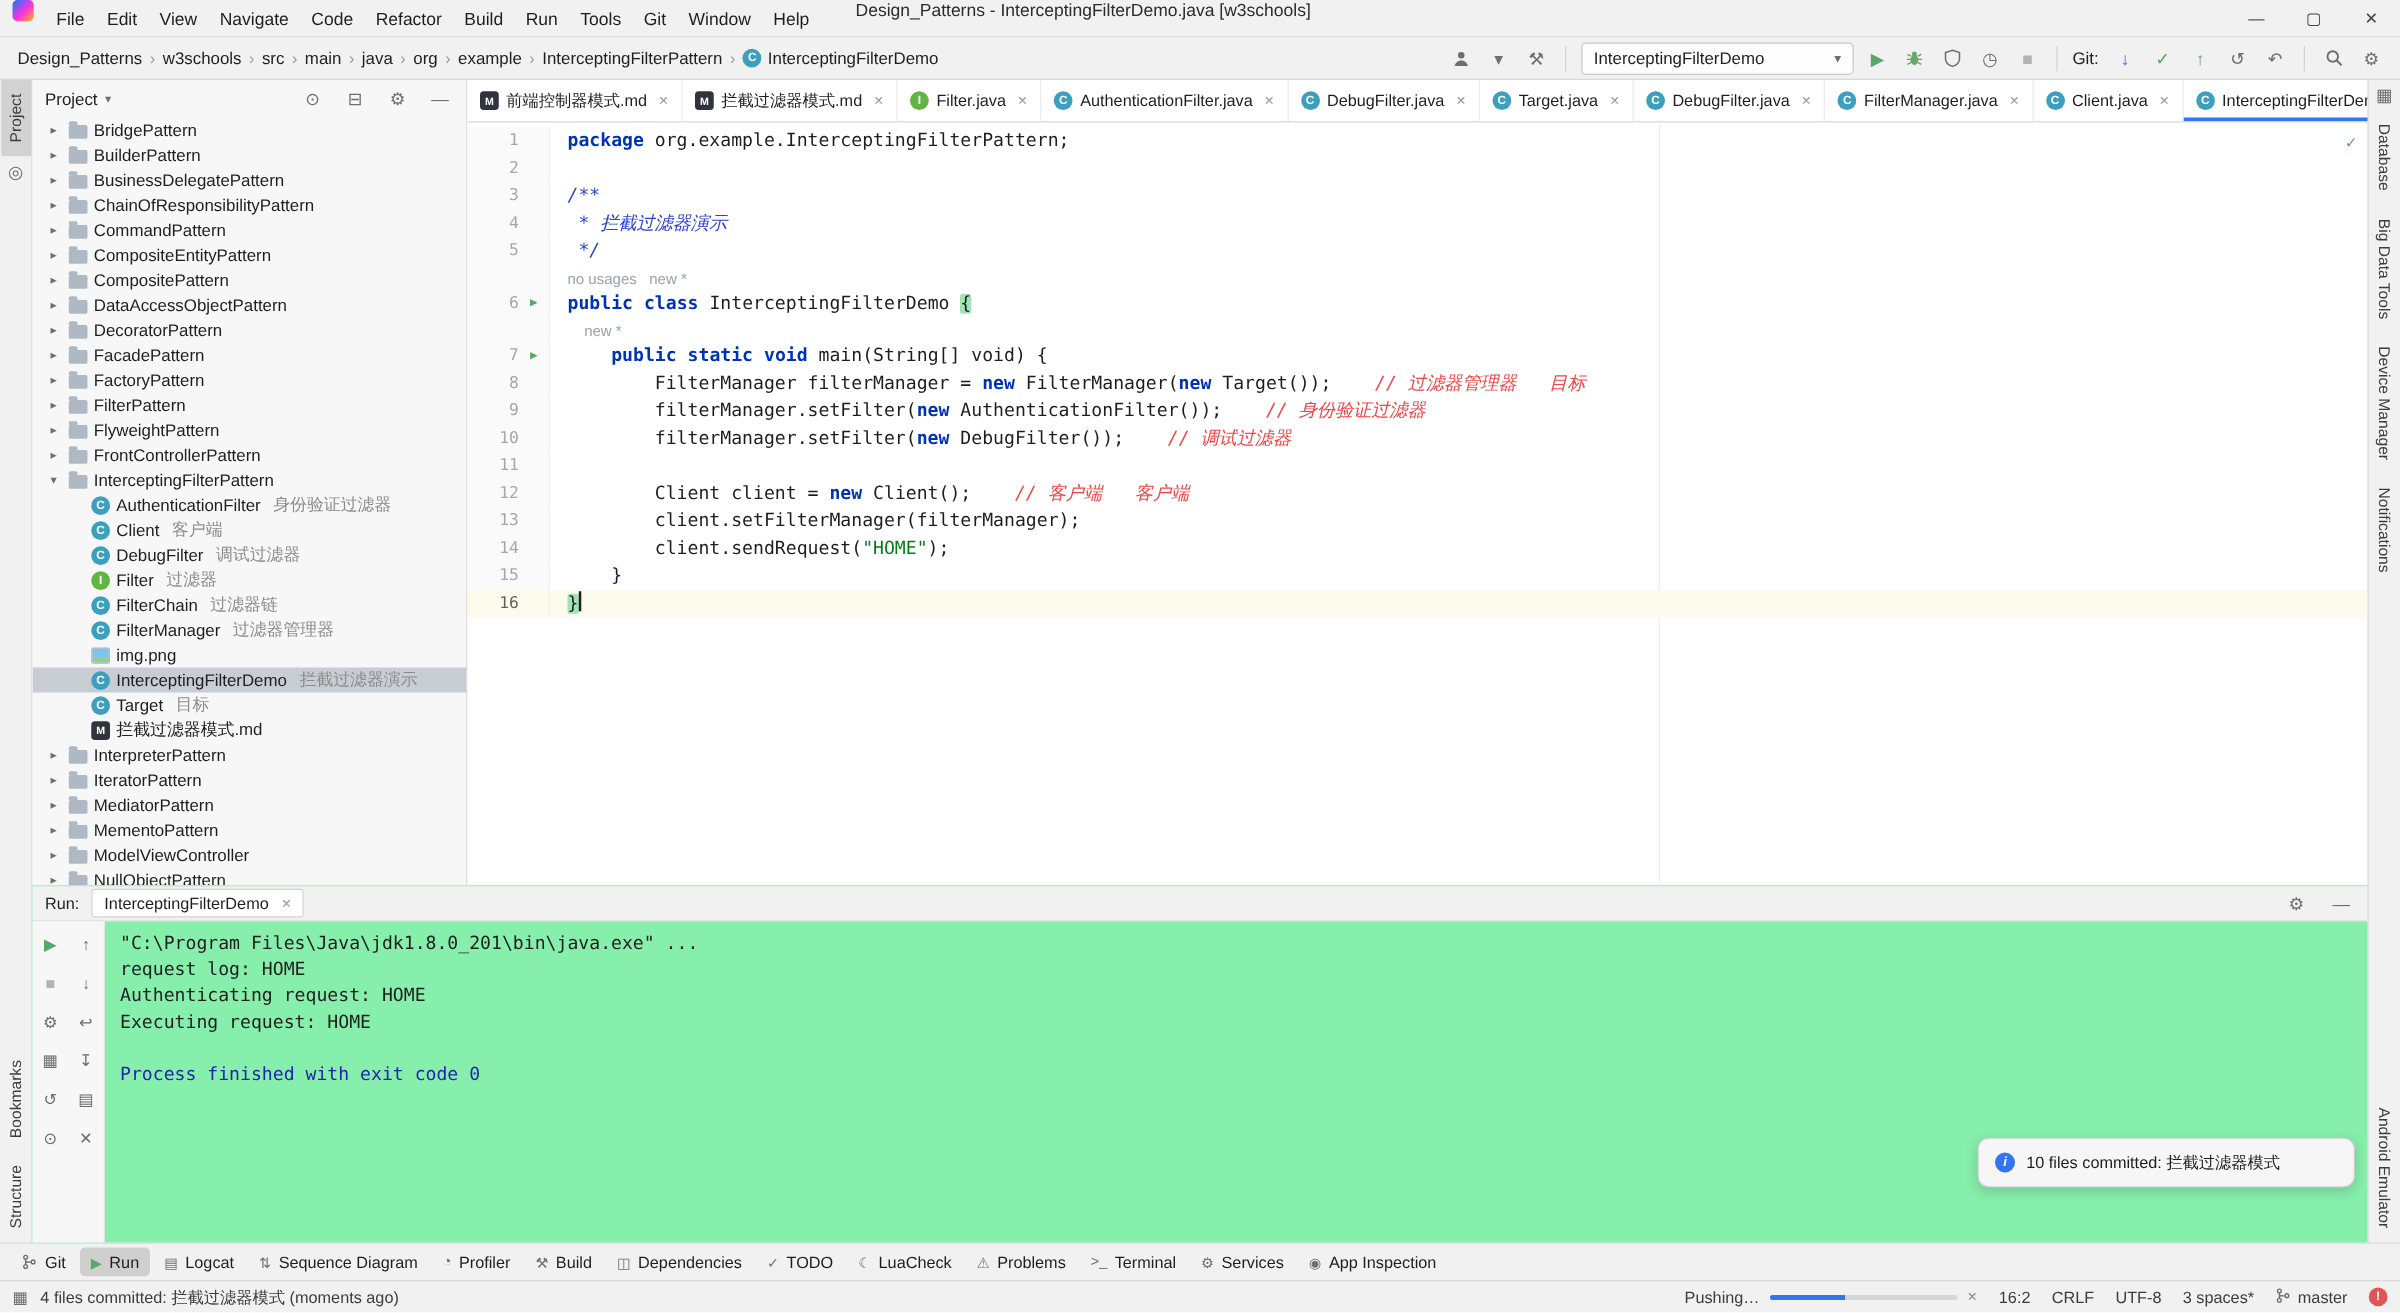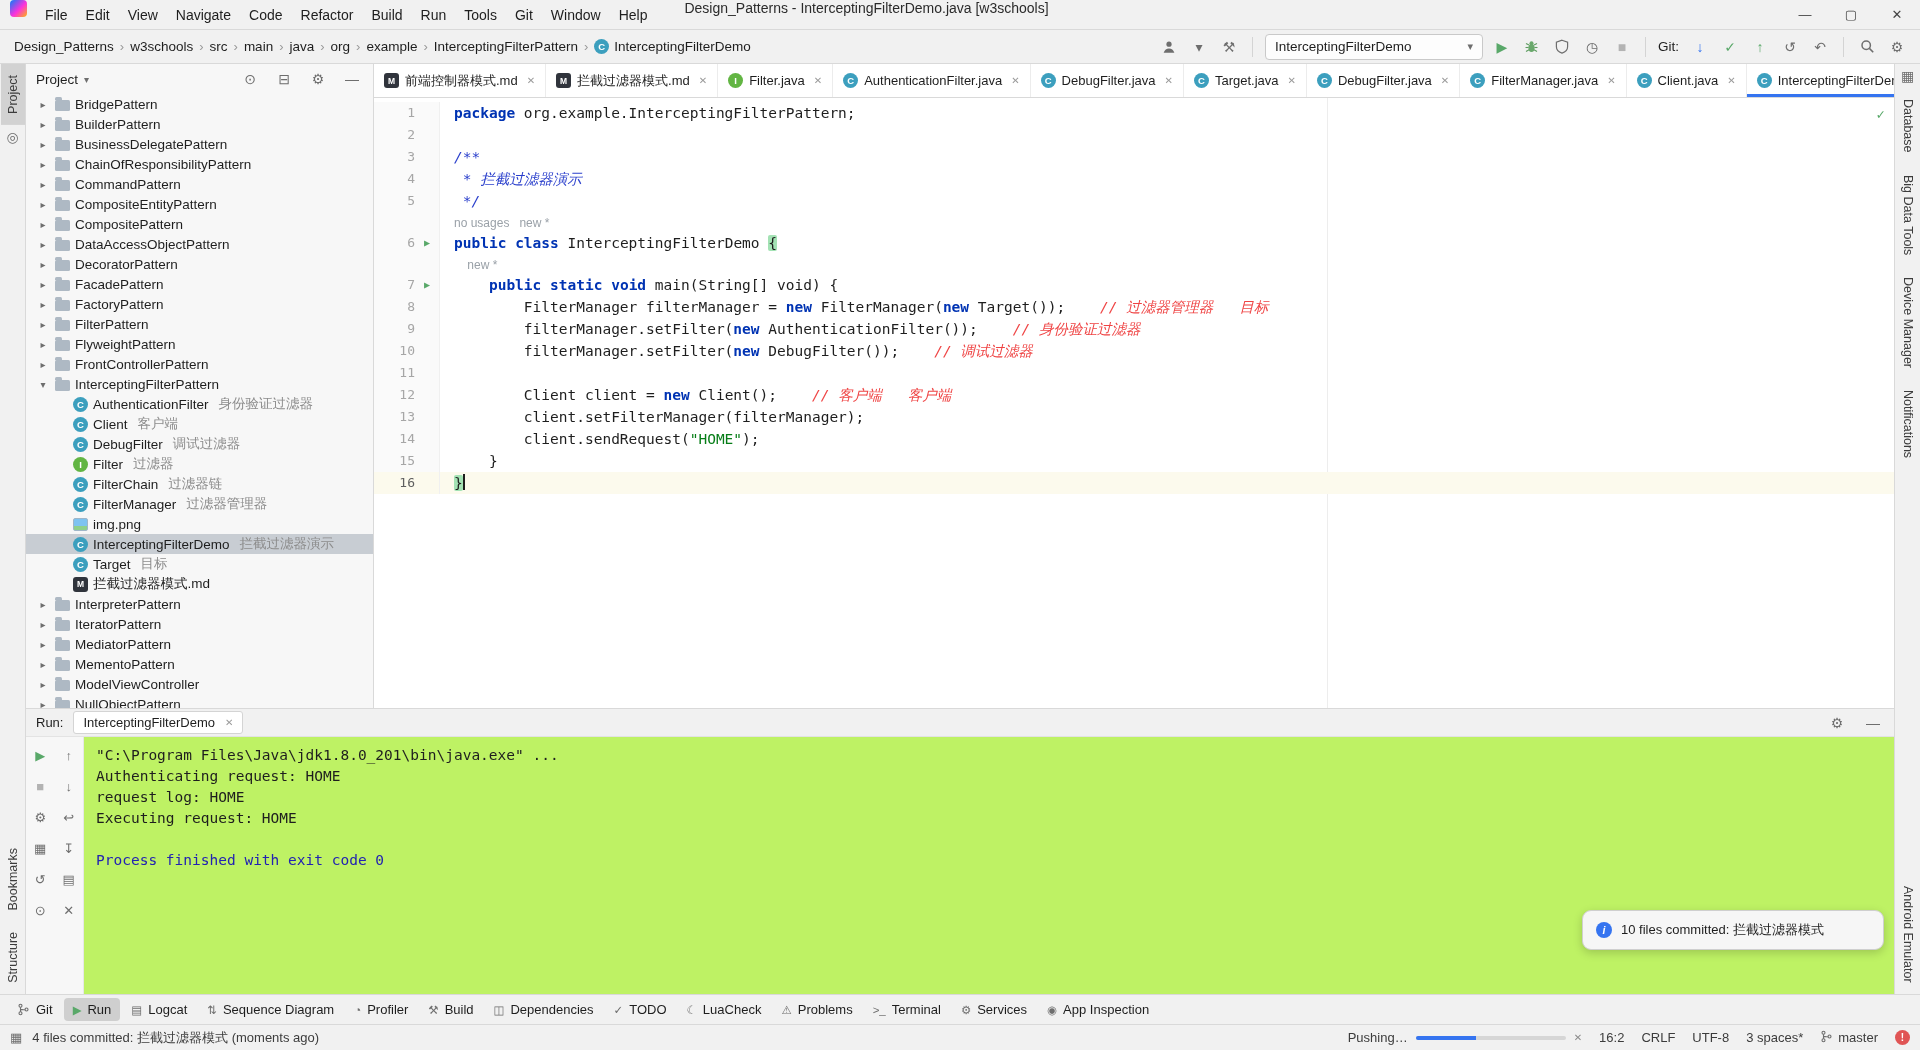--- a/index.html
+++ b/index.html
@@ -90,21 +90,21 @@
   .tok-str { color:#067D17; }
   .tok-cmt { color:#ef4444; font-style:italic; }
   .tok-doc { color:#2A3FCC; font-style:italic; }
   .tok-brace { background:#A3E2B4; border-radius:2px; }
   .inlay-hint { color:#9AA1A8; font-size:12px; font-family:"Liberation Sans",sans-serif; padding-left:14px; white-space:pre; }
   .code-row.active, .code-row.active .gutter-cell { background:#FCFAED; }
   .code-row.active .lnum { color:#5f5f5f; }
   .caret { display:inline-block; width:2px; height:16px; background:#1e1e1e; vertical-align:-2px; }
 
   
-  .run-panel { height:286px; flex:none; border-top:1px solid #D9D9D9; background:#bef264; display:flex; flex-direction:column; position:relative; }
+  .run-panel { height:286px; flex:none; border-top:1px solid #D9D9D9; background:#86efac; display:flex; flex-direction:column; position:relative; }
   .run-header { height:28px; flex:none; background:#F1F1F1; border-bottom:1px solid #E3E3E3; display:flex; align-items:center; gap:10px; padding:0 10px; font-size:13px; }
   .run-tab { display:flex; align-items:center; gap:7px; background:#fff; border:1px solid #D4D4D4; border-radius:3px; padding:3px 9px; }
   .run-header-icons { margin-left:auto; display:flex; gap:14px; color:#6E6E6E; font-size:13px; }
   .run-body { flex:1; display:flex; min-height:0; }
   .run-tools { width:58px; flex:none; background:#F7F7F7; border-right:1px solid #E7E7E7; display:grid;
                grid-template-columns:1fr 1fr; align-content:start; justify-items:center; padding-top:8px; row-gap:11px; }
   .rt-icon { width:20px; height:20px; display:flex; align-items:center; justify-content:center; color:#6E6E6E; font-size:13px; }
   .console { flex:1; font-family:"DejaVu Sans Mono",monospace; font-size:14.5px; line-height:21px; padding:8px 12px; overflow:hidden; }
   .console-line { white-space:pre; min-height:21px; }
   .console-line.exit { color:#2222B2; }
@@ -651,22 +651,22 @@
               <span class="rt-icon ">↩</span>
               <span class="rt-icon ">▦</span>
               <span class="rt-icon ">↧</span>
               <span class="rt-icon ">↺</span>
               <span class="rt-icon ">▤</span>
               <span class="rt-icon ">⊙</span>
               <span class="rt-icon ">✕</span>
             </div>
           <div class="console" id="console">
               <div class="console-line cmd">"C:\Program Files\Java\jdk1.8.0_201\bin\java.exe" ...</div>
+              <div class="console-line out">request log: HOME</div>
               <div class="console-line out">Authenticating request: HOME</div>
-              <div class="console-line out">request log: HOME</div>
               <div class="console-line out">Executing request: HOME</div>
               <div class="console-line out"></div>
               <div class="console-line exit">Process finished with exit code 0</div>
             </div>
         </div>
         <div class="notification">
           <span class="notif-icon">i</span>
           <span>10 files committed: 拦截过滤器模式</span>
         </div>
       </div>

